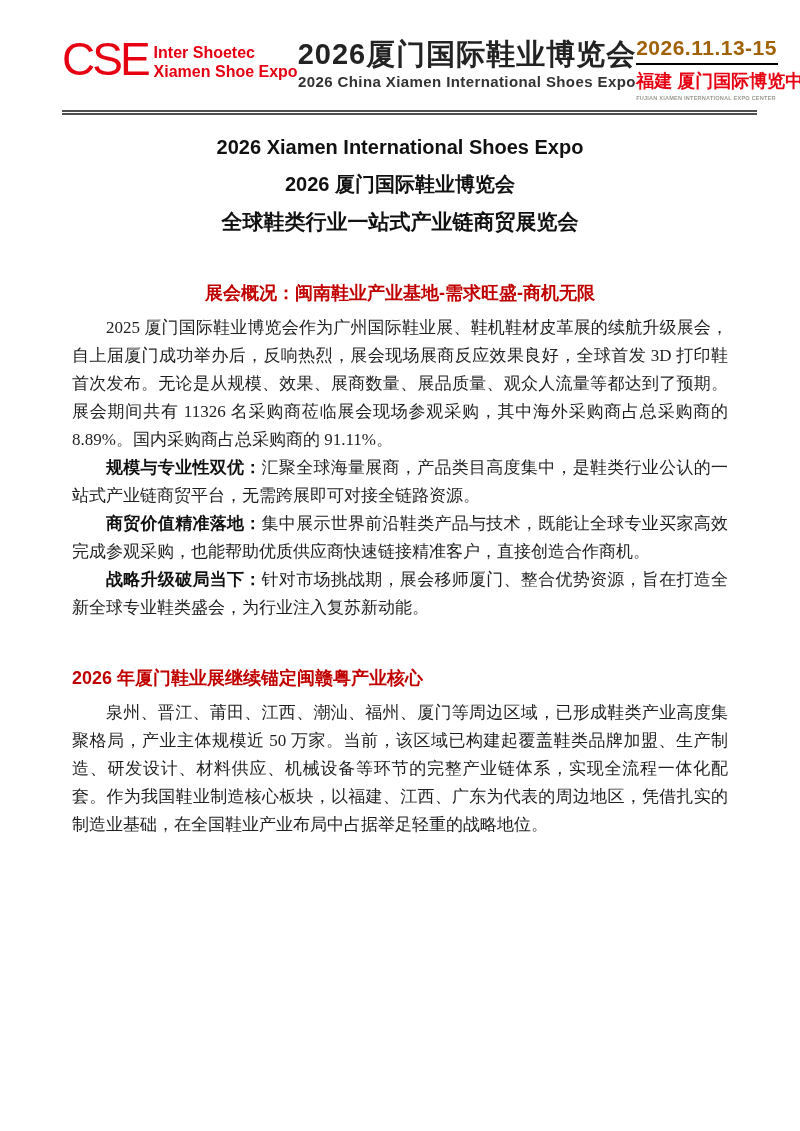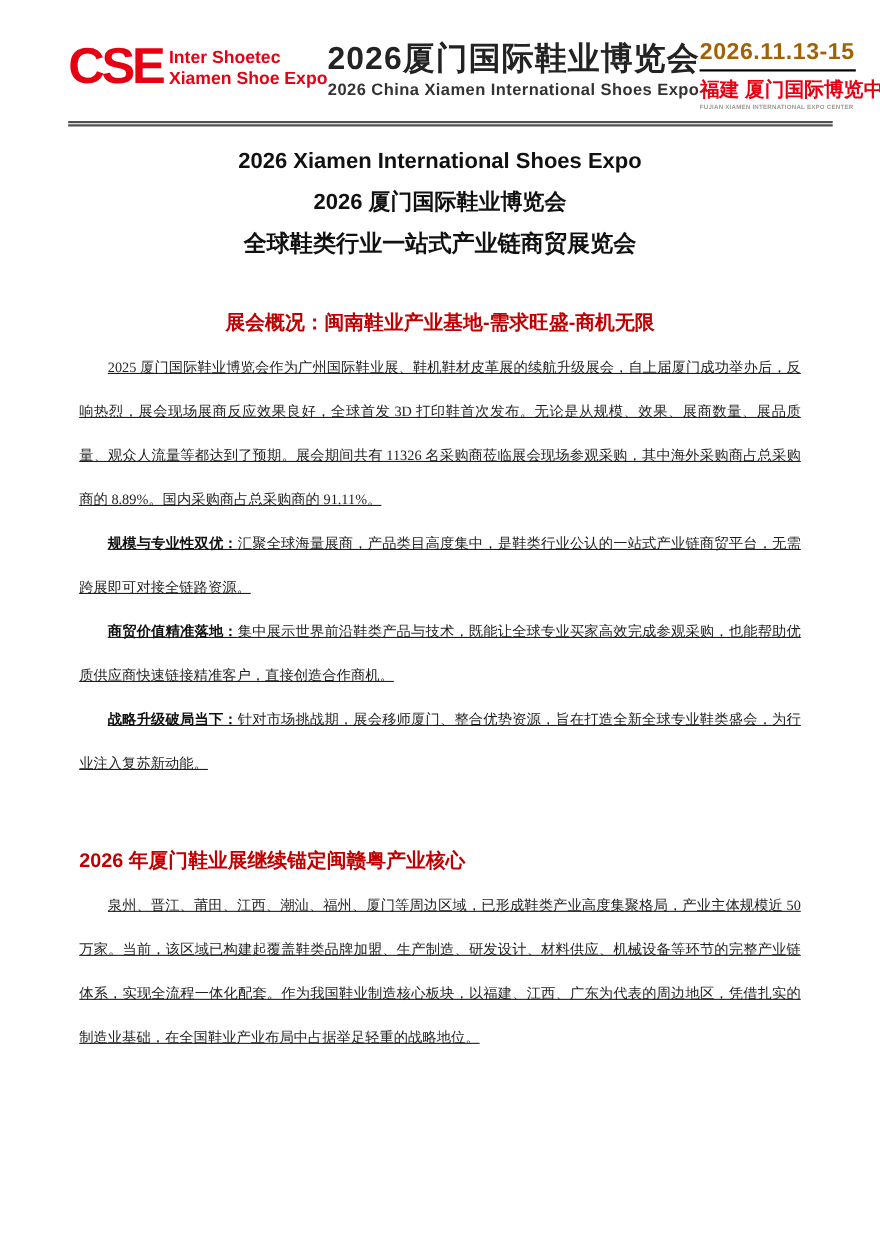--- a/index.html
+++ b/index.html
@@ -18,21 +18,21 @@
   
   .letterhead {
     display: flex;
     align-items: flex-start;
     justify-content: space-between;
     padding: 36px 43px 0 62px;
   }
   .logo-group { display: flex; align-items: flex-start; white-space: nowrap; }
   .logo-acronym {
     font-family: "Liberation Sans", "DejaVu Sans", sans-serif;
-    font-weight: 700;
+    font-weight: 400;
     font-size: 46px;
     line-height: 46px;
     letter-spacing: -3px;
     color: #e60012;
   }
   .logo-lines {
     margin-left: 6px;
     margin-top: 7px;
     font-family: "Liberation Sans", "DejaVu Sans", sans-serif;
     font-weight: 700;
@@ -116,30 +116,29 @@
   .info-value { font-weight: 400; color: #1f1f1f; }
 
   .section-heading {
     font-family: "Liberation Sans", "DejaVu Sans", sans-serif;
     font-weight: 700;
     font-size: 18px;
     line-height: 24px;
     color: #c00000;
   }
   .section-heading-1 { margin-top: 46px; text-align: center; }
-  .section-heading-2 { margin-top: 56px; }
+  .section-heading-2 { margin-top: 44px; }
 
   .para-group { margin-top: 9px; }
   .para {
-    font-size: 13px;
-    line-height: 40px;
+    font-size: 17px;
+    line-height: 28px;
     text-align: justify;
     text-indent: 2em;
     color: #1f1f1f;
-    text-decoration: underline;
   }
   .para-lead { font-weight: 700; color: #111111; }
 </style>
 </head>
 <body>
 
 <div class="page">
 
   <div class="letterhead">
     <div class="logo-group">

